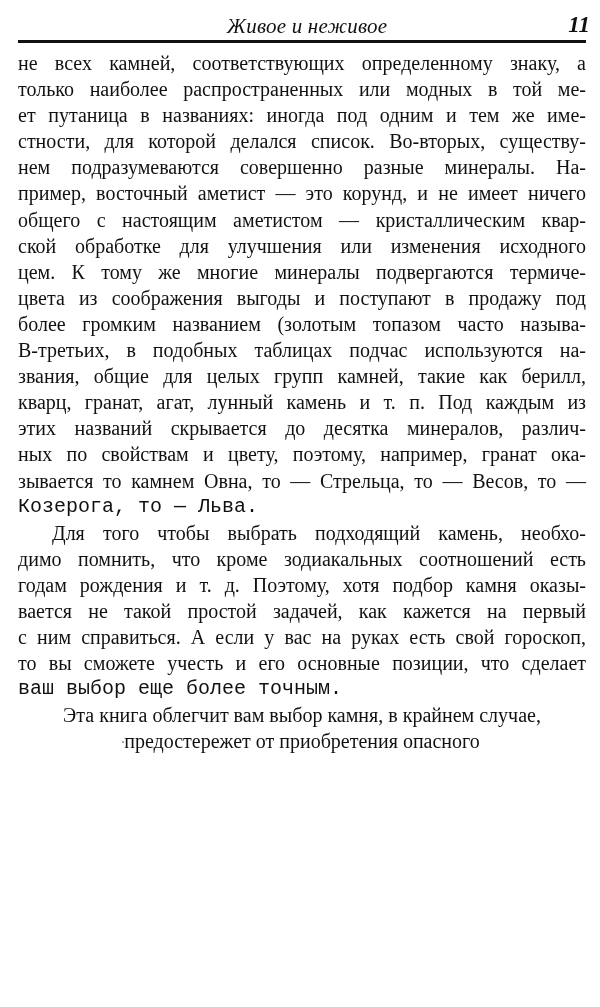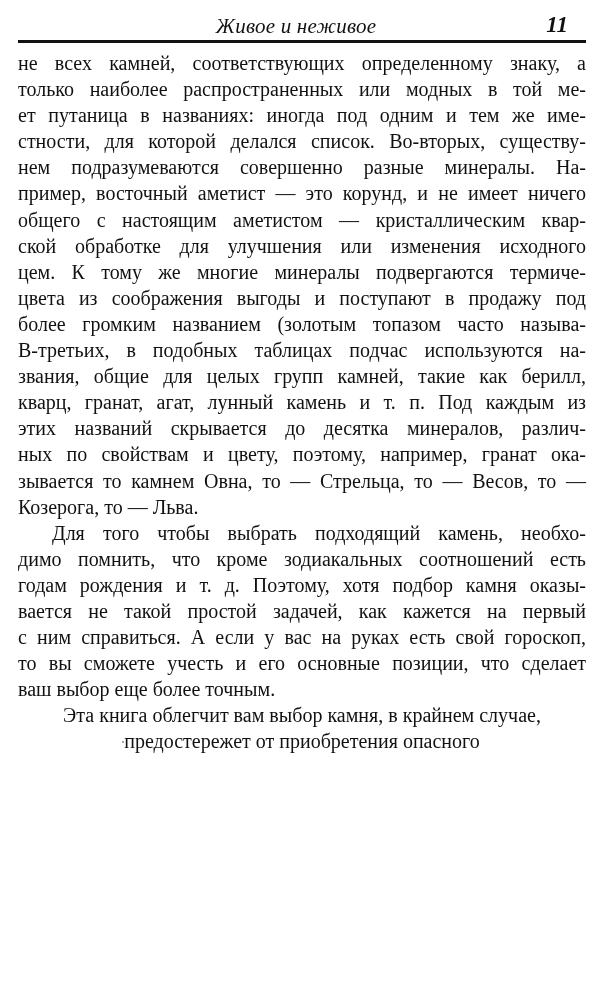--- a/index.html
+++ b/index.html
@@ -11,21 +11,21 @@
       width: 600px;
       height: 1007px;
       position: relative;
       overflow: hidden;
       color: #111111;
       font-family: "DejaVu Serif", "Liberation Serif", serif;
     }
     .running-head {
       position: absolute;
       left: 18px;
-      right: 26px;
+      right: 4px;
       top: 8px;
       height: 30px;
     }
     .running-title {
       position: absolute;
       left: 0;
       right: 0;
       top: 6px;
       text-align: center;
       font-family: "Liberation Serif", "DejaVu Serif", serif;
@@ -63,20 +63,21 @@
       display: block;
       white-space: nowrap;
       text-align: justify;
       text-align-last: justify;
       height: 26.1px;
       overflow: visible;
     }
     .line.last {
       text-align: left;
       text-align-last: left;
+      font-family: Liberation Mono, monospace;
     }
     .line.indent {
       padding-left: 34px;
     }
     .line.center {
       text-align: left;
       text-align-last: center;
     }
     .para { display: block; }
     .stray-dot {

